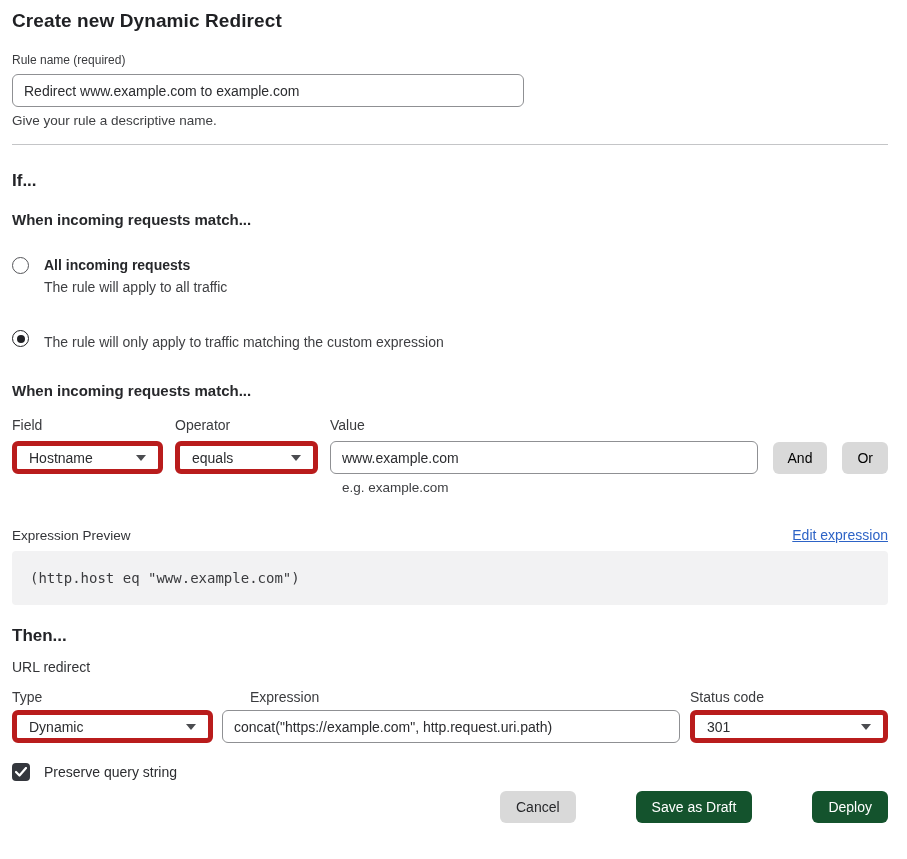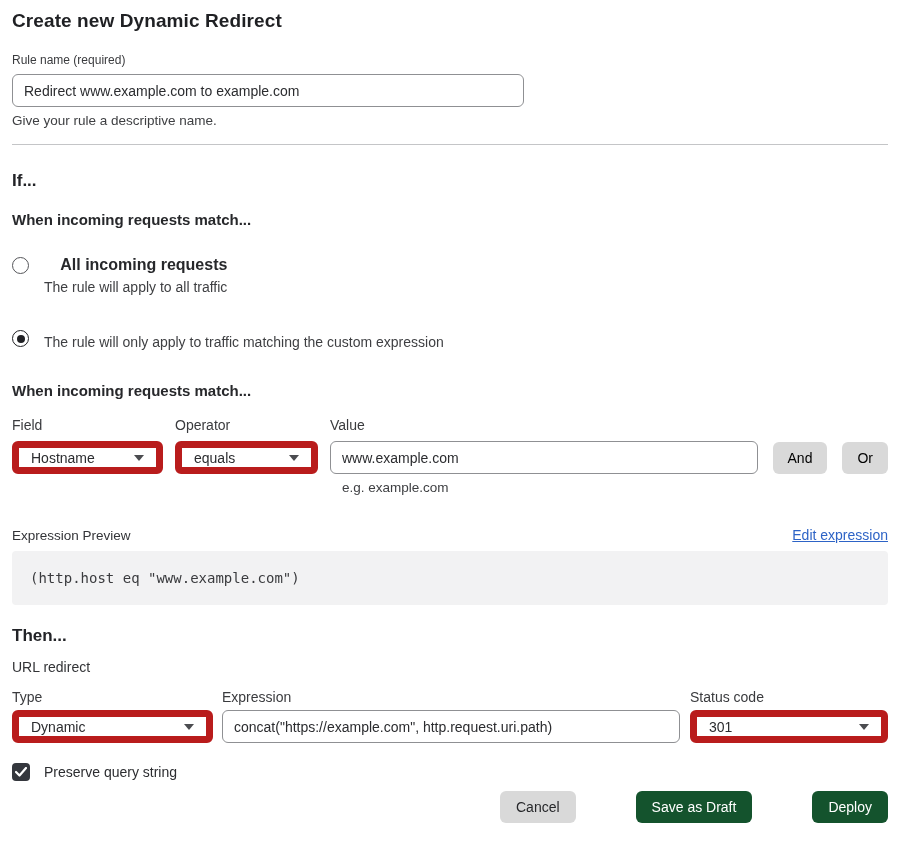--- a/index.html
+++ b/index.html
@@ -52,30 +52,30 @@
   .radio-option.selected .radio-circle::after {
     content: "";
     position: absolute;
     left: 50%; top: 50%;
     width: 8px; height: 8px;
     margin: -4px 0 0 -4px;
     border-radius: 50%;
     background: #202124;
   }
   .radio-texts { margin-left: 15px; }
-  .radio-label { font-size: 16px; font-weight: bold; color: #27282b; line-height: 18px; text-align: right; }
+  .radio-label { font-size: 14px; font-weight: bold; color: #27282b; line-height: 18px; }
   .radio-desc { margin-top: 4px; font-size: 14px; color: #3e3f42; line-height: 18px; }
 
   .builder-labels { display: flex; margin-top: 18px; font-size: 14px; color: #3a3b3e; }
   .builder-labels .lbl-field { width: 163px; }
   .builder-labels .lbl-operator { width: 155px; }
   .builder-row { display: flex; margin-top: 8px; align-items: center; }
   .select-box {
     height: 33px;
-    border: 7px solid #b91c1c;
+    border: 5px solid #b91c1c;
     border-radius: 6px;
     background: #fff;
     display: flex;
     align-items: center;
     justify-content: space-between;
     padding: 0 12px;
     font-size: 14px;
     color: #2b2c2f;
     cursor: pointer;
   }
@@ -124,21 +124,21 @@
     display: flex;
     align-items: center;
     padding: 0 18px;
     font-family: "DejaVu Sans Mono", "Liberation Mono", monospace;
     font-size: 14px;
     color: #3a3b3e;
   }
 
   .then-heading { margin-top: 21px; }
   .url-redirect { margin-top: 13px; font-size: 14px; color: #323336; }
-  .then-labels { display: flex; margin-top: 14px; font-size: 14px; color: #3a3b3e; }
+  .then-labels { display: flex; margin-top: 14px; font-size: 14px; color: #3a3b3e; gap: 28px; }
   .then-labels .lbl-type { width: 210px; }
   .then-labels .lbl-expression { flex: 1 1 auto; }
   .then-labels .lbl-status { width: 198px; }
   .then-row { display: flex; margin-top: 5px; align-items: center; }
   .w-type { width: 201px; margin-right: 9px; }
   .expr-input { flex: 1 1 auto; margin-top: 0; width: auto; margin-right: 10px; }
   .w-status { width: 198px; }
 
   .checkbox-row { display: flex; align-items: center; margin-top: 20px; cursor: pointer; }
   .checkbox {

